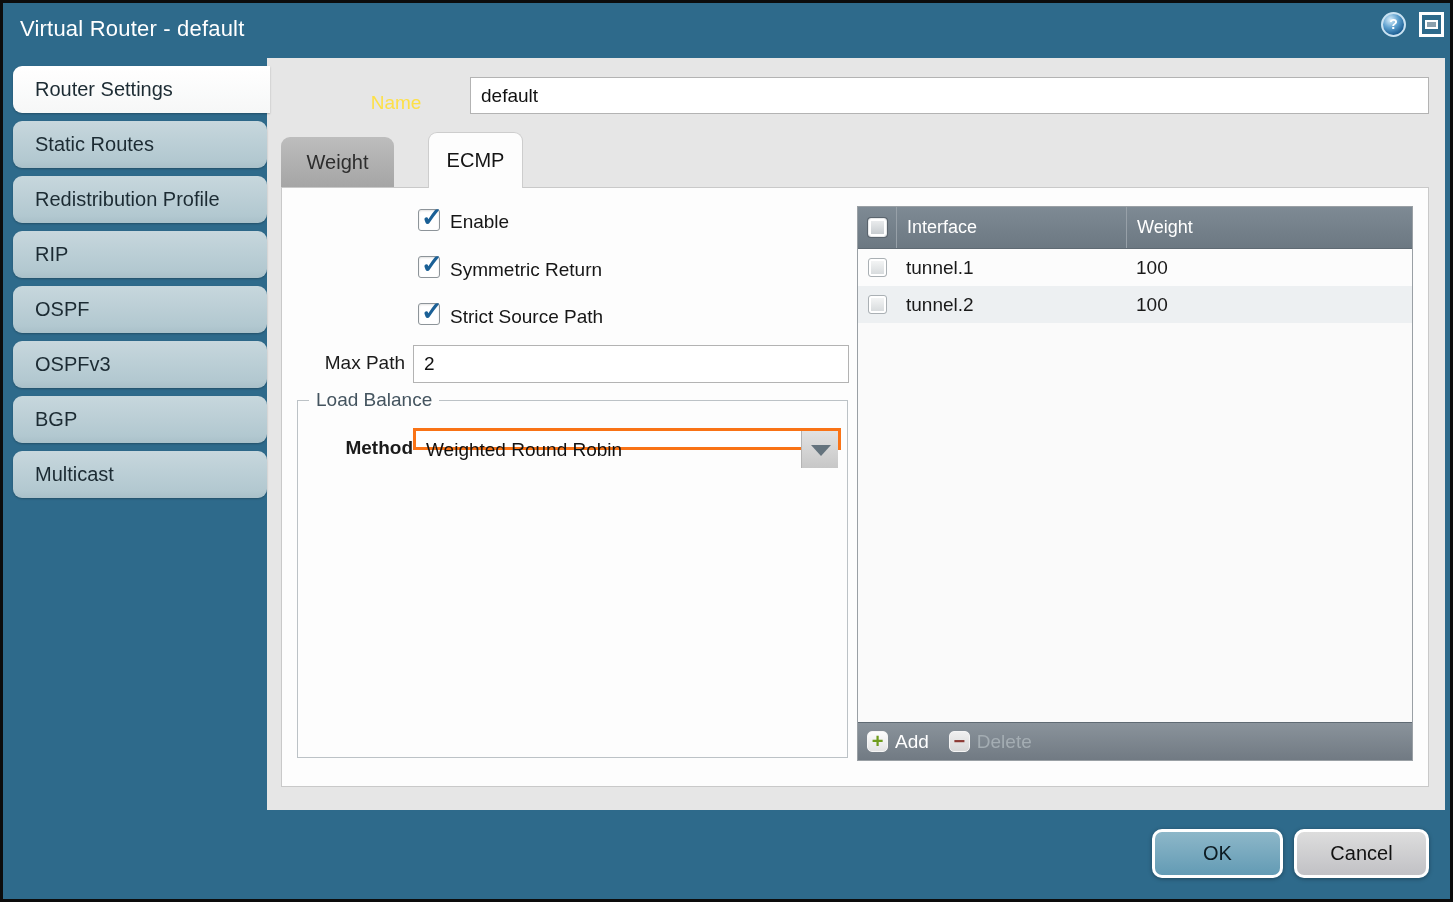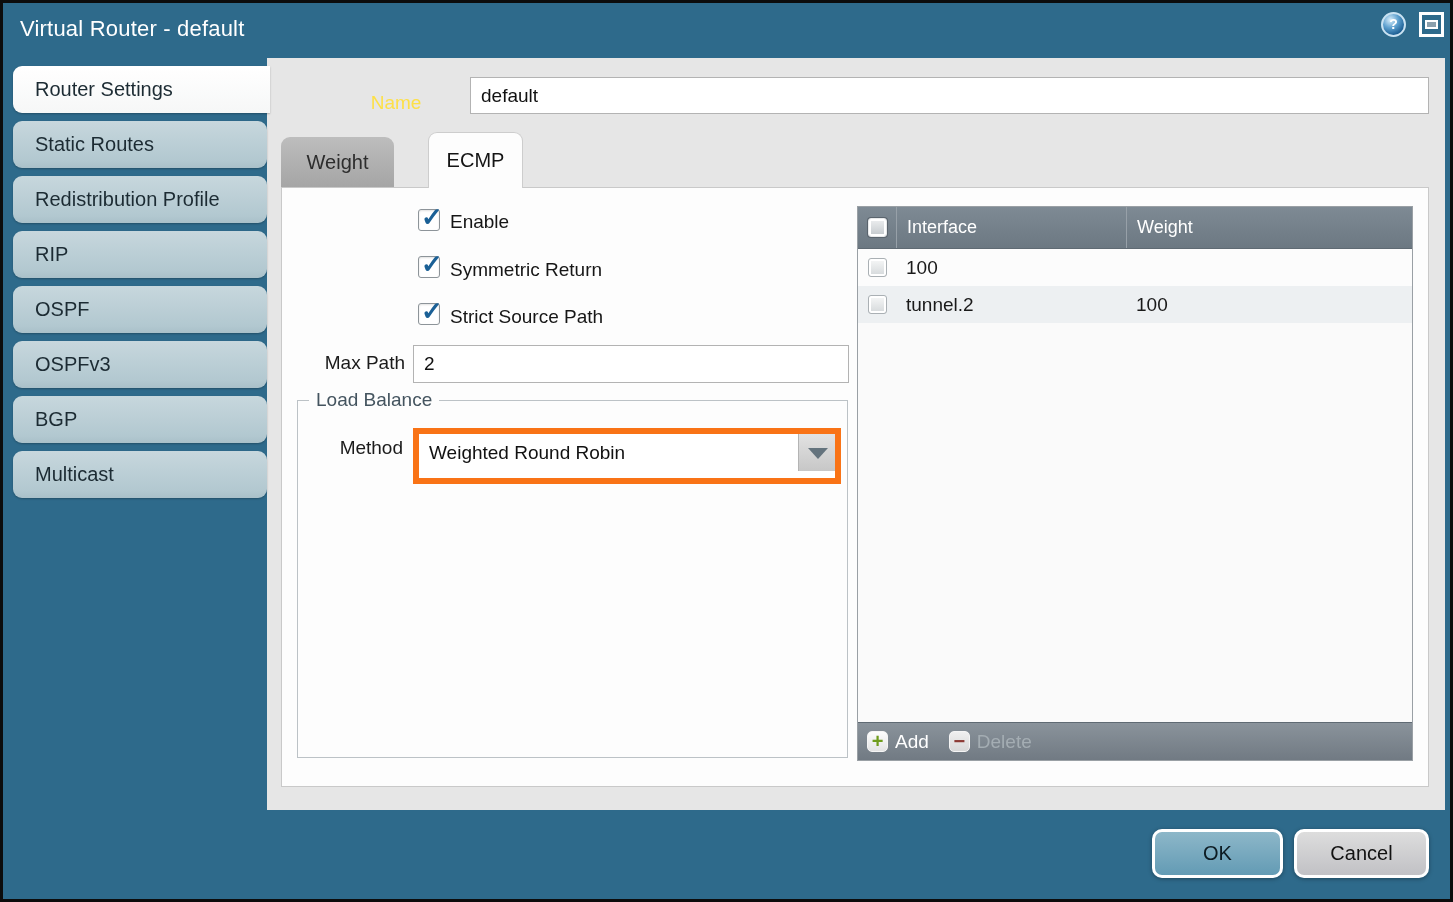--- a/index.html
+++ b/index.html
@@ -106,26 +106,26 @@
   
   .lb-fieldset{
     position:absolute; left:297px; top:400px; width:551px; height:358px;
     border:1px solid #bcc2c6; z-index:3;
   }
   .lb-legend{
     position:absolute; left:309px; top:389px; background:#fdfdfd; padding:0 7px;
     font-size:19px; font-weight:normal; color:#44545f; z-index:4;
   }
   .method-label{
-    position:absolute; left:281px; top:437px; width:122px; text-align:right;
-    font-size:19px; color:#1b1b1b; z-index:4;
+    position:absolute; left:291px; top:437px; width:122px; text-align:right;
+    font-size:19px; color:#1b1b1b; z-index:4;font-weight:bold;
   }
   .dropdown{
-    position:absolute; left:413px; top:428px; width:428px; height:56px;
-    border:6px solid #f97316; background:#fff; z-index:4; cursor:pointer;
+    position:absolute; left:413px; top:428px; width:428px; height:22px;
+    border:3px solid #f97316; background:#fff; z-index:4; cursor:pointer;
   }
   .dd-value{
     position:absolute; left:10px; top:0; right:40px; line-height:37px;
     font-size:19px; color:#111; white-space:nowrap; overflow:hidden;
   }
   .dd-btn{
     position:absolute; right:0; top:0; width:37px; height:37px;
     background:linear-gradient(180deg,#e2e2e2 0%, #c7c7c7 100%);
     border-left:1px solid #b4b4b4; cursor:pointer;
   }
@@ -265,20 +265,21 @@
       <div class="t-cb-cell">
           <span class="cb header-cb"></span>
         </div>
       <div class="t-h-cell c-ifc">Interface</div>
       <div class="t-h-cell c-w">Weight</div>
     </div>
     <div class="t-row">
       <div class="t-cb-cell">
           <span class="cb"></span>
         </div>
+      <div class="t-cell c-ifc">tunnel.1</div>
       <div class="t-cell c-w">100</div>
     </div>
     <div class="t-row alt">
       <div class="t-cb-cell">
           <span class="cb"></span>
         </div>
       <div class="t-cell c-ifc">tunnel.2</div>
       <div class="t-cell c-w">100</div>
     </div>
     <div class="t-filler"></div>

